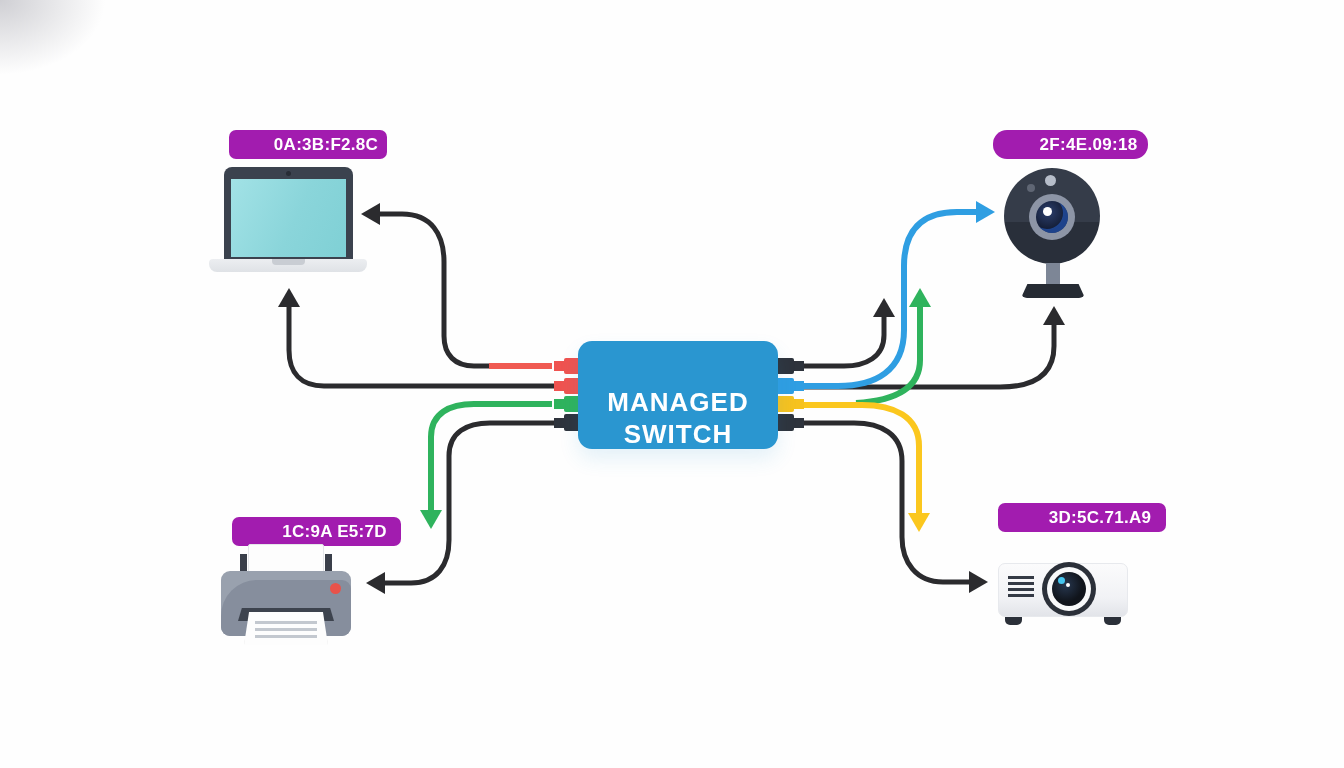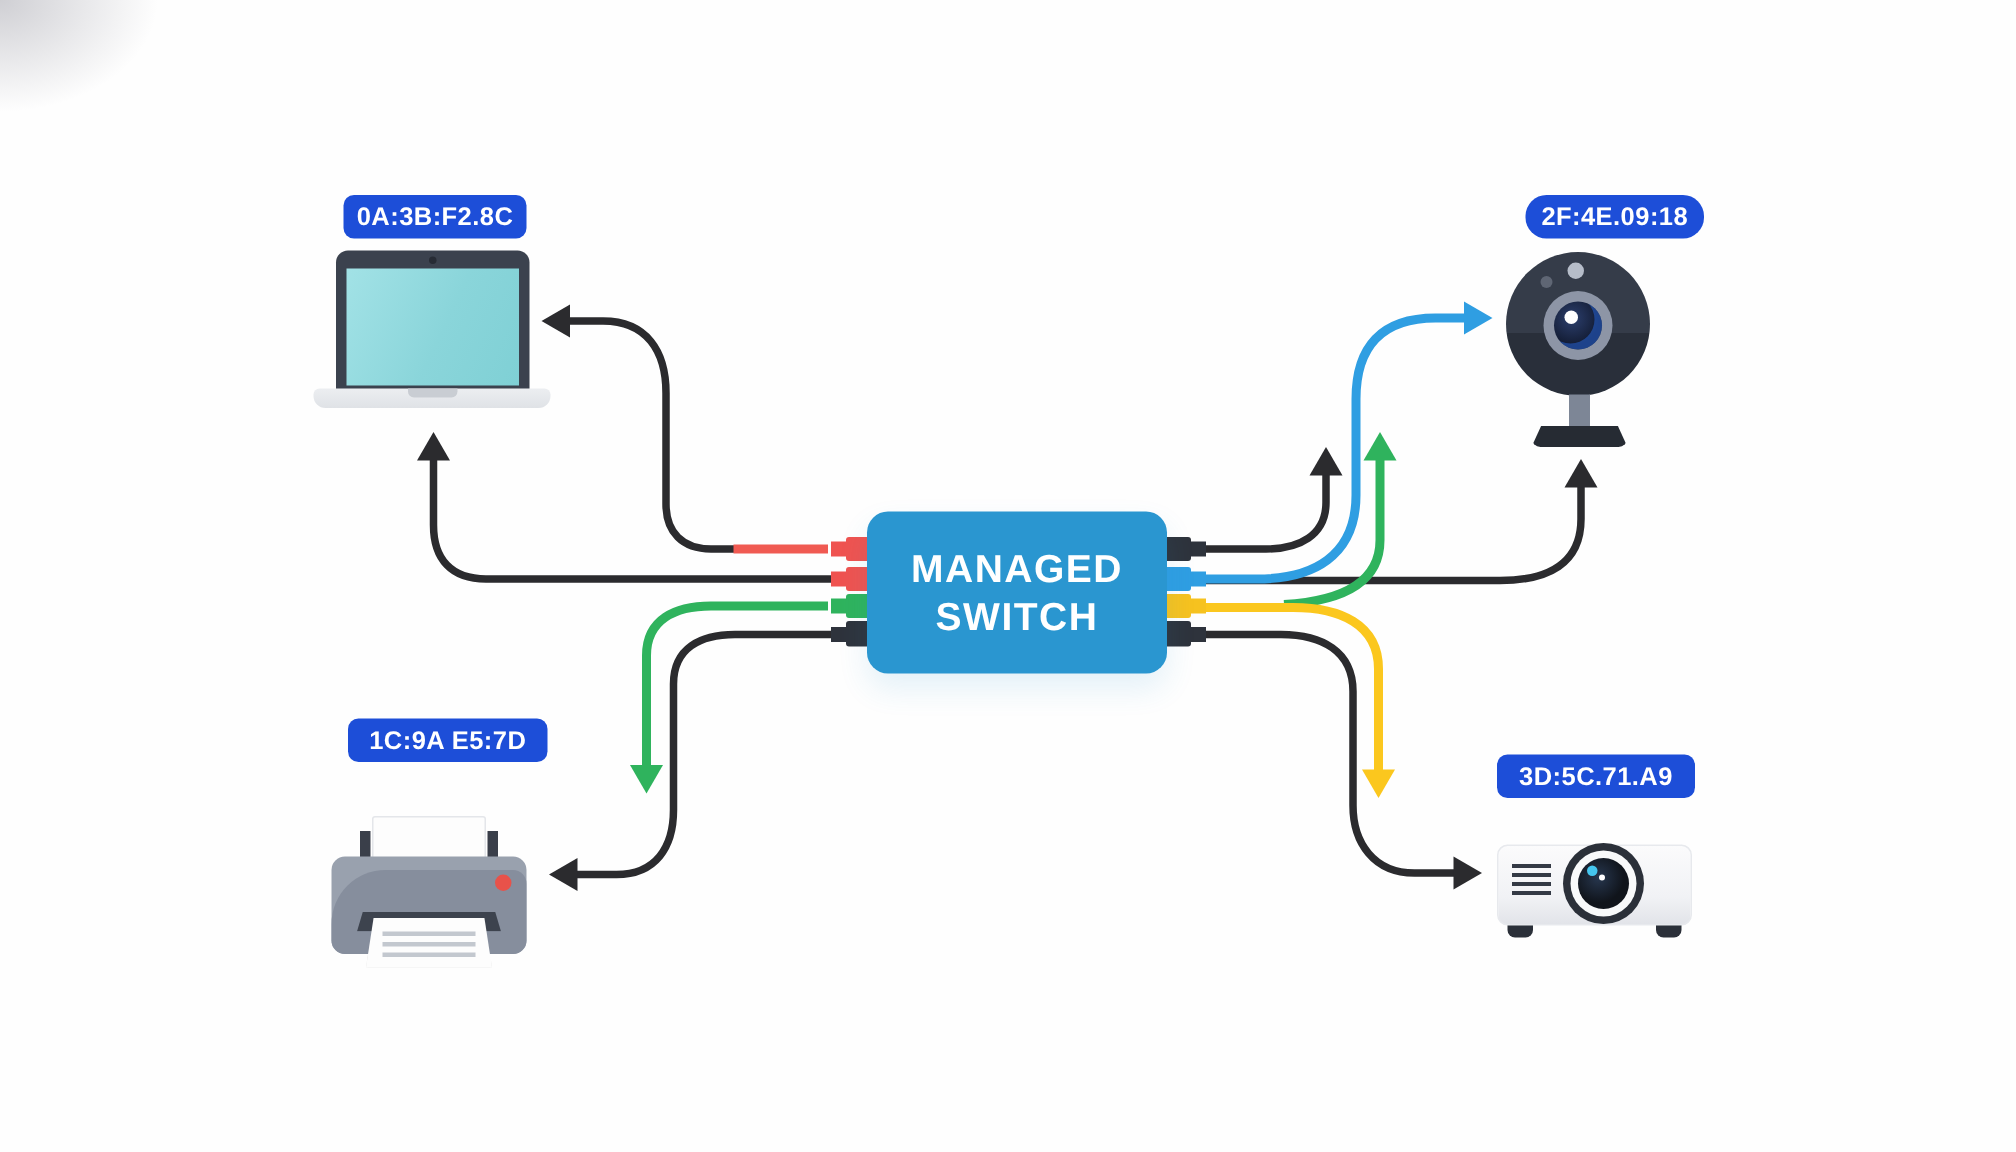--- a/index.html
+++ b/index.html
@@ -10,33 +10,33 @@
   .abs{position:absolute;}
   
   #smudge{left:0;top:0;width:120px;height:85px;
     background:radial-gradient(ellipse at 0% 0%, rgba(150,150,160,.45), rgba(150,150,160,0) 62%);}
   
   #cables{left:0;top:0;}
   
   #switch{
     left:578px;top:341px;width:200px;height:108px;border-radius:14px;
     background:#2a96d0;color:#fff;display:flex;flex-direction:column;
-    align-items:center;justify-content:center;gap:2px;
+    align-items:center;justify-content:flex-end;gap:2px;
     font-weight:bold;font-size:26px;letter-spacing:1px;line-height:30px;
     box-shadow:0 10px 20px rgba(42,150,208,0.12);
   }
   
   .badge{
-    height:29px;border-radius:7px;background:#1d4ed8;color:#fff;
+    height:29px;border-radius:7px;background:#a21caf;color:#fff;
     display:flex;align-items:center;justify-content:center;
-    font-weight:bold;font-size:17px;letter-spacing:.3px;
+    font-weight:bold;font-size:17px;letter-spacing:.3px;padding-left:36px;
   }
   #badge-laptop{left:229px;top:130px;width:122px;}
-  #badge-webcam{left:1017px;top:130px;width:119px;border-radius:14px;}
-  #badge-printer{left:232px;top:479px;width:133px;}
+  #badge-webcam{left:993px;top:130px;width:119px;border-radius:14px;}
+  #badge-printer{left:232px;top:517px;width:133px;}
   #badge-projector{left:998px;top:503px;width:132px;}
   
   #laptop{left:209px;top:167px;width:158px;height:106px;}
   #laptop .frame{left:15px;top:0;width:129px;height:95px;background:#3b424e;border-radius:8px 8px 2px 2px;}
   #laptop .screen{left:22px;top:12px;width:115px;height:78px;
     background:linear-gradient(115deg,#a2e2e6 0%,#8ad5da 55%,#7fd0d5 100%);}
   #laptop .cam{left:77px;top:4px;width:5px;height:5px;border-radius:50%;background:#272c35;}
   #laptop .base{left:0;top:92px;width:158px;height:13px;background:linear-gradient(#eceef1,#dfe2e6);border-radius:4px 4px 8px 8px;}
   #laptop .notch{left:63px;top:92px;width:33px;height:6px;background:#c9cdd3;border-radius:0 0 4px 4px;}
   

